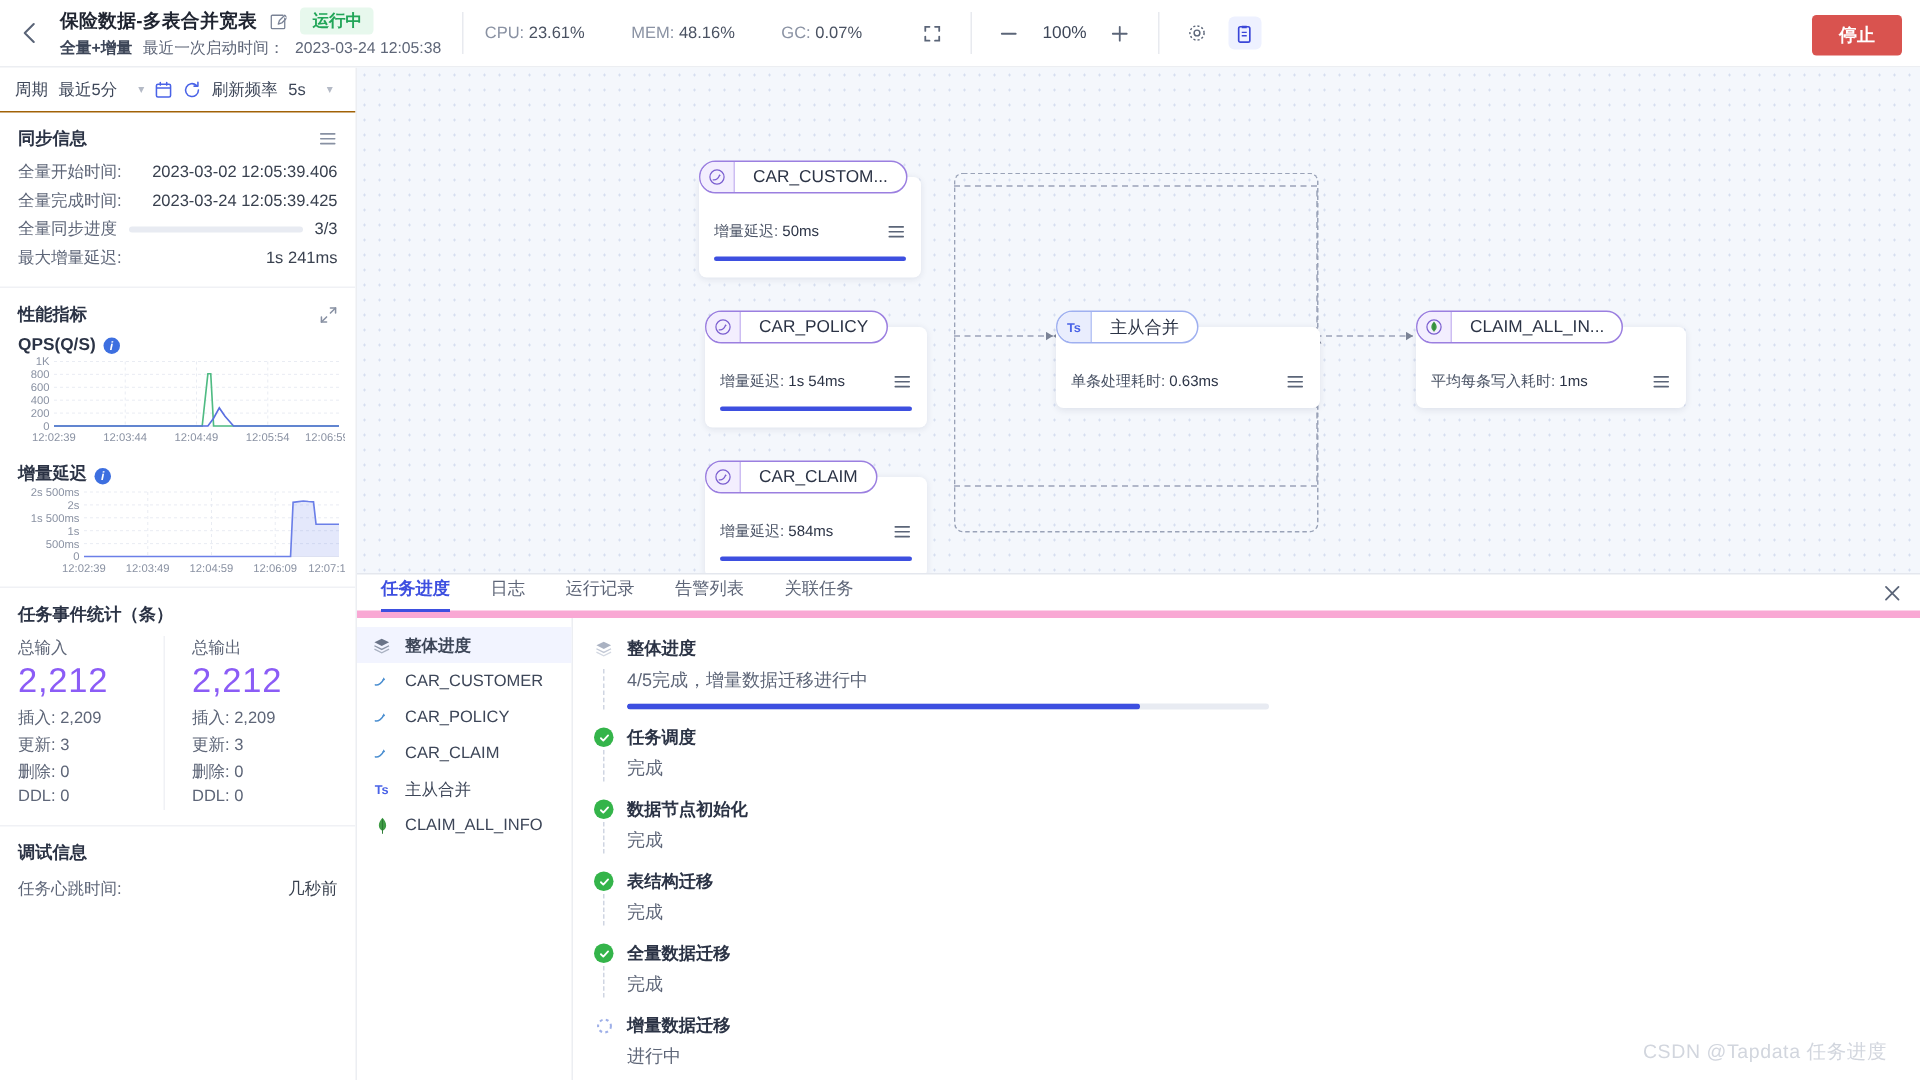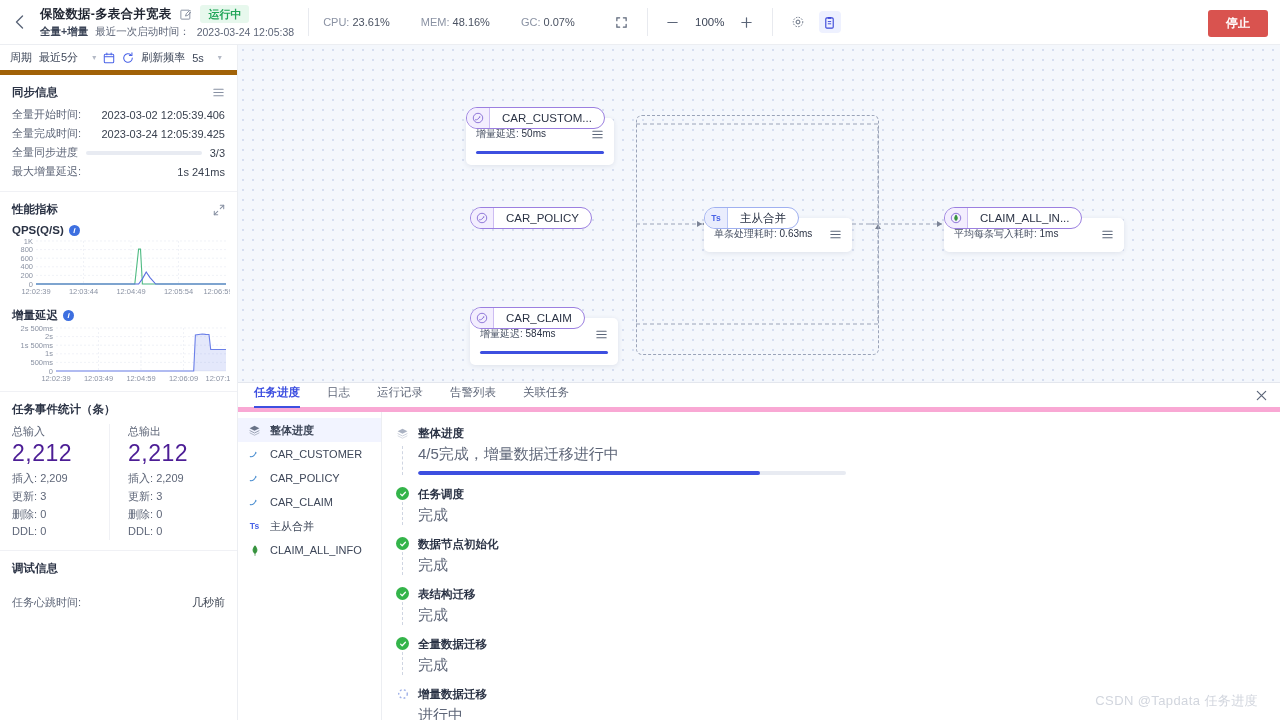--- a/index.html
+++ b/index.html
@@ -50,73 +50,73 @@
   
   .body-wrap { flex: 1; display: flex; min-height: 0; }
 
   
   .left-panel {
     width: 238px; min-width: 238px; border-right: 1px solid #eceef2;
     background: #fff; display: flex; flex-direction: column; overflow: hidden;
   }
   .period-bar {
     height: 30px; display: flex; align-items: center; gap: 7px; padding: 0 10px;
-    border-bottom: 5px solid #a16207; font-size: 11px; color: #4a5262;
+    border-bottom: 1px solid #a16207; font-size: 11px; color: #4a5262;
   }
   .period-bar .lab { color: #3d4658; }
   .period-bar .sel { color: #3d4658; display: flex; align-items: center; gap: 14px; cursor: pointer; }
   .caret { color: #b4bac6; font-size: 8px; }
   .mini-ico { color: #4a63e7; display: flex; align-items: center; cursor: pointer; }
   .sec { padding: 10px 12px 8px 12px; border-bottom: 1px solid #f0f1f5; }
   .sec-head { display: flex; align-items: center; justify-content: space-between; margin-bottom: 7px; }
   .sec-title { font-size: 11.5px; font-weight: 700; color: #2b3345; }
   .sec-ico { color: #8891a3; cursor: pointer; display: flex; }
   .kv { display: flex; align-items: center; justify-content: space-between; font-size: 11px; margin: 4px 0; }
   .kv .k { color: #5e6678; }
   .kv .v { color: #39414f; }
   .prog-track { flex: 1; height: 4px; background: #e8ebf2; border-radius: 2px; margin: 0 8px; overflow: hidden; }
   .prog-fill { height: 100%; background: #3d4fe0; border-radius: 2px; }
-  .metric-title { font-size: 11.5px; font-weight: 700; color: #2b3345; display: flex; align-items: center; gap: 5px; margin: 7px 0 2px 0; }
+  .metric-title { font-size: 11.5px; font-weight: 700; color: #2b3345; display: flex; align-items: flex-end; gap: 5px; margin: 7px 0 2px 0; }
   .info-dot {
     width: 11px; height: 11px; border-radius: 50%; background: #3d6fe0; color: #fff;
     font-size: 8px; font-weight: 700; display: inline-flex; align-items: center; justify-content: center;
     font-style: italic;
   }
   .chartbox { position: relative; width: 218px; height: 58px; margin-top: 2px; }
   .chartbox svg { display: block; }
   .axis-lab { font-size: 7.5px; fill: #8a92a3; font-family: "Liberation Sans", sans-serif; }
 
   
   .events { padding: 10px 12px; border-bottom: 1px solid #f0f1f5; }
   .ev-cols { display: flex; }
   .ev-col { flex: 1; }
   .ev-col + .ev-col { border-left: 1px solid #f0f1f5; padding-left: 18px; }
   .ev-lab { font-size: 11px; color: #5e6678; margin-bottom: 1px; }
-  .ev-big { font-size: 23px; font-weight: 400; color: #4c1d95; letter-spacing: .5px; margin-bottom: 4px; }
+  .ev-big { font-size: 23px; font-weight: 400; color: #8b5cf6; letter-spacing: .5px; margin-bottom: 4px; }
   .ev-row { font-size: 11px; color: #5e6678; margin: 3px 0; }
   .debug { padding: 10px 12px; }
 
   
   .right-col { flex: 1; display: flex; flex-direction: column; min-width: 0; }
   .canvas {
     flex: 1; position: relative; min-height: 0;
     background-color: #f4f7fc;
     background-image: radial-gradient(#d6def0 0.8px, transparent 0.9px);
     background-size: 10px 10px;
     overflow: hidden;
   }
   .group-box {
     position: absolute; border: 1px dashed #9aa3b8; border-radius: 6px; background: transparent;
   }
   .node { position: absolute; }
   .node-card {
     background: #fff; border-radius: 5px; box-shadow: 0 1px 5px rgba(30,40,80,.10);
     width: 148px; padding: 9px 10px 11px 10px; margin-top: -11px; position: relative; z-index: 1;
   }
-  .node-metric { display: flex; align-items: center; justify-content: space-between; }
+  .node-metric { display: flex; align-items: center; justify-content: space-between; margin-top: 20px; }
   .node-metric-text { font-size: 10px; color: #4b5466; }
   .node-metric-text b { font-weight: 400; color: #2b3345; }
   .list-ico { color: #5b6578; display: flex; cursor: pointer; }
   .node-bar { height: 3px; background: #3d4fe0; border-radius: 2px; margin-top: 10px; }
   .node-head {
     position: relative; z-index: 3; display: inline-flex; align-items: stretch;
     background: #fff; border: 1px solid #9b7fe0; border-radius: 13px; height: 22px; overflow: hidden;
   }
   .node-head.blue { border-color: #9fb0f0; }
   .node-icon-wrap {
@@ -151,21 +151,21 @@
   }
   .nl-item.active { background: #f2f4ff; font-weight: 700; }
   .nl-ico { width: 13px; display: flex; align-items: center; justify-content: center; }
   .steps { flex: 1; padding: 14px 0 0 14px; overflow: hidden; }
   .step { display: flex; gap: 9px; position: relative; padding-bottom: 12px; }
   .step:last-child { padding-bottom: 0; }
   .step-mark { width: 13px; display: flex; flex-direction: column; align-items: center; flex-shrink: 0; }
   .step-line { flex: 1; width: 1px; border-left: 1px dashed #cfd5e2; margin-top: 2px; }
   .step-body { flex: 1; padding-top: -1px; }
   .step-title { font-size: 11.5px; font-weight: 700; color: #2b3345; line-height: 14px; }
-  .step-sub { font-size: 15px; color: #5e6678; margin-top: 5px; }
+  .step-sub { font-size: 12px; color: #5e6678; margin-top: 5px; }
   .step-prog { height: 4px; background: #e8ebf2; border-radius: 2px; margin-top: 7px; width: 428px; overflow: hidden; }
   .step-prog-fill { height: 100%; background: #3d4fe0; border-radius: 2px; }
   .check-ico { width: 13px; height: 13px; border-radius: 50%; background: #34b44a; display: flex; align-items: center; justify-content: center; }
   .spin-ico { width: 13px; height: 13px; display: flex; align-items: center; justify-content: center; }
 
   .watermark {
     position: absolute; right: 22px; bottom: 10px; font-size: 13px; color: #d2d6de;
     letter-spacing: .4px; pointer-events: none;
   }
 </style>
@@ -396,21 +396,21 @@
             <div class="ev-big">2,212</div>
             <div class="ev-row"><span>插入:</span> <span>2,209</span></div>
             <div class="ev-row"><span>更新:</span> <span>3</span></div>
             <div class="ev-row"><span>删除:</span> <span>0</span></div>
             <div class="ev-row"><span>DDL:</span> <span>0</span></div>
           </div>
         </div>
       </div>
 
       <div class="debug">
-        <div class="sec-title" style="margin-bottom:19px">调试信息</div>
+        <div class="sec-title" style="margin-bottom:9px">调试信息</div>
         <div class="kv">
           <span class="k">任务心跳时间:</span>
           <span class="v">几秒前</span>
         </div>
       </div>
     </div>
 
     <div class="right-col">
 
       <div class="canvas">
@@ -455,20 +455,31 @@
           <div class="node-head">
             <span class="node-icon-wrap">
               <svg width="12" height="12" viewBox="0 0 16 16" fill="none">
                   <circle cx="8" cy="8" r="6.3" stroke="#7b5fd0" stroke-width="1.1"></circle>
                   <path d="M4.6 10.5c2.2.3 4.6-1.4 5.6-3.8" stroke="#7b5fd0" stroke-width="1.1" stroke-linecap="round"></path>
                   <path d="M10.4 5.3l.9 1.8-1.9.3z" fill="#7b5fd0"></path>
                 </svg>
             </span>
             <span class="node-label">CAR_POLICY</span>
           </div>
+          <div class="node-card">
+            <div class="node-metric">
+              <span class="node-metric-text"><span>增量延迟:</span> <b>1s 54ms</b></span>
+              <span class="list-ico">
+                <svg width="13" height="13" viewBox="0 0 14 14">
+                    <path d="M2 3.5h10M2 7h10M2 10.5h10" stroke="#5b6578" stroke-width="1.2" stroke-linecap="round"></path>
+                  </svg>
+              </span>
+            </div>
+            <div class="node-bar"></div>
+          </div>
         </div>
 
         <div class="node" style="left:232px;top:262px">
           <div class="node-head">
             <span class="node-icon-wrap">
               <svg width="12" height="12" viewBox="0 0 16 16" fill="none">
                   <circle cx="8" cy="8" r="6.3" stroke="#7b5fd0" stroke-width="1.1"></circle>
                   <path d="M4.6 10.5c2.2.3 4.6-1.4 5.6-3.8" stroke="#7b5fd0" stroke-width="1.1" stroke-linecap="round"></path>
                   <path d="M10.4 5.3l.9 1.8-1.9.3z" fill="#7b5fd0"></path>
                 </svg>
@@ -488,21 +499,21 @@
           </div>
         </div>
 
         <div class="node" style="left:466px;top:162px">
           <div class="node-head blue">
             <span class="node-icon-wrap">
               <span class="ts-txt">Ts</span>
             </span>
             <span class="node-label">主从合并</span>
           </div>
-          <div class="node-card" style="width:148px">
+          <div class="node-card" style="width:176px">
             <div class="node-metric">
               <span class="node-metric-text"><span>单条处理耗时:</span> <b>0.63ms</b></span>
               <span class="list-ico">
                 <svg width="13" height="13" viewBox="0 0 14 14">
                     <path d="M2 3.5h10M2 7h10M2 10.5h10" stroke="#5b6578" stroke-width="1.2" stroke-linecap="round"></path>
                   </svg>
               </span>
             </div>
           </div>
         </div>

